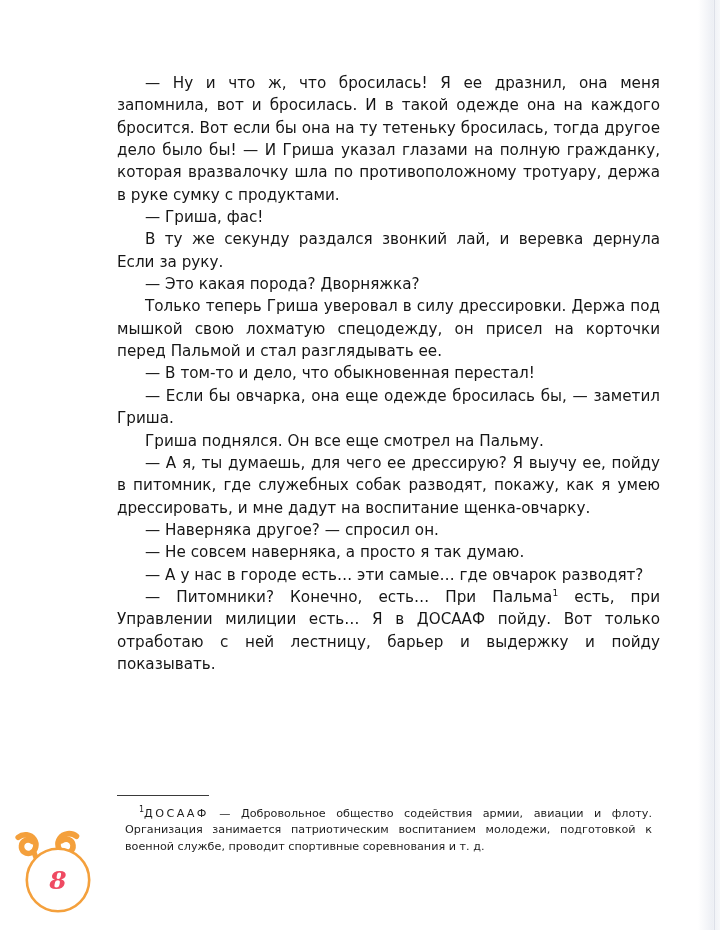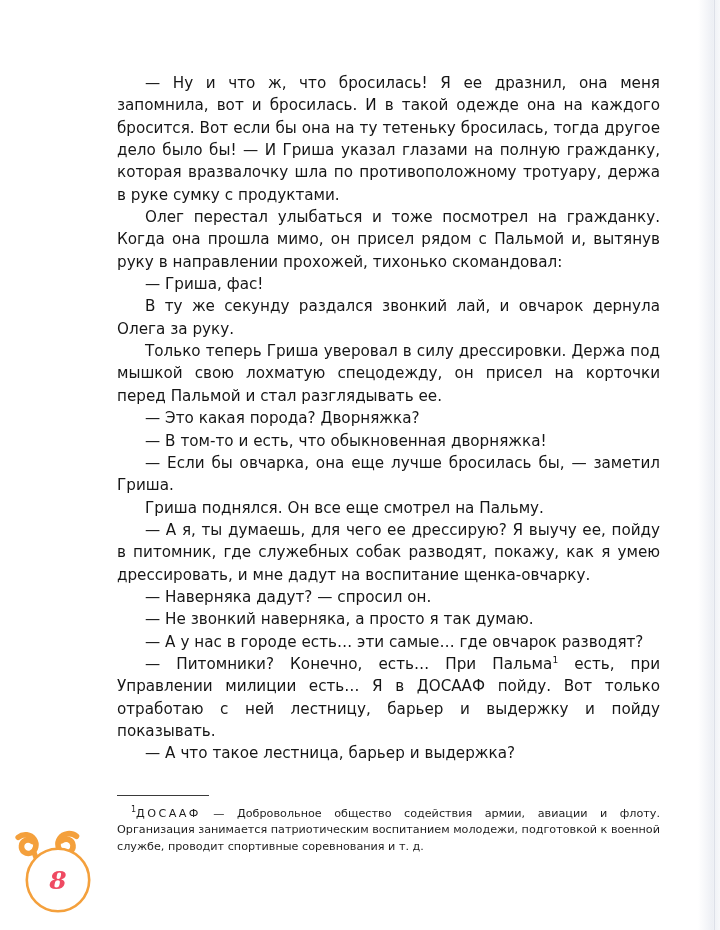--- a/index.html
+++ b/index.html
@@ -70,21 +70,21 @@
     top: 795px;
     width: 543px;
   }
   .footnote-rule {
     width: 92px;
     height: 0;
     border-top: 1.1px solid #3a3a3a;
     margin: 0 0 10px 0;
   }
   .footnote-text {
-    margin: 0;
+    margin: 8px;
     text-indent: 14px;
     text-align: justify;
     font-size: 11.2px;
     line-height: 16.4px;
     color: #1d1d1d;
   }
   .fn-marker {
     font-size: 8px;
     vertical-align: super;
     line-height: 0;
@@ -133,36 +133,34 @@
 </head>
 <body>
 
 <div class="page">
 
   <div class="page-edge-shade"></div>
   <div class="page-edge-line"></div>
 
   <div class="textblock">
     <p class="para">— Ну и что ж, что бросилась! Я ее дразнил, она меня запомнила, вот и бросилась. И в такой одежде она на каждого бросится. Вот если бы она на ту тетеньку бросилась, тогда другое дело было бы! — И Гриша указал глазами на полную гражданку, которая вразвалочку шла по противоположному тротуару, держа в руке сумку с продуктами.</p>
-    <p class="para">Олег перестал улыбаться и тоже посмотрел на гражданку. Когда она прошла мимо, он присел рядом с Пальмой и, вытянув руку в направлении прохожей, тихонько скомандовал:</p>
     <p class="para">— Гриша, фас!</p>
-    <p class="para">В ту же секунду раздался звонкий лай, и овчарок дернула Олега за руку.</p>
+    <p class="para">В ту же секунду раздался звонкий лай, и веревка дернула Если за руку.</p>
+    <p class="para">— Это какая порода? Дворняжка?</p>
     <p class="para">Только теперь Гриша уверовал в силу дрессировки. Держа под мышкой свою лохматую спецодежду, он присел на корточки перед Пальмой и стал разглядывать ее.</p>
-    <p class="para">— Это какая порода? Дворняжка?</p>
-    <p class="para">— В том-то и есть, что обыкновенная дворняжка!</p>
-    <p class="para">— Если бы овчарка, она еще лучше бросилась бы, — заметил Гриша.</p>
+    <p class="para">— В том-то и дело, что обыкновенная перестал!</p>
+    <p class="para">— Если бы овчарка, она еще одежде бросилась бы, — заметил Гриша.</p>
     <p class="para">Гриша поднялся. Он все еще смотрел на Пальму.</p>
     <p class="para">— А я, ты думаешь, для чего ее дрессирую? Я выучу ее, пойду в питомник, где служебных собак разводят, покажу, как я умею дрессировать, и мне дадут на воспитание щенка-овчарку.</p>
-    <p class="para">— Наверняка дадут? — спросил он.</p>
-    <p class="para">— Не звонкий наверняка, а просто я так думаю.</p>
+    <p class="para">— Наверняка другое? — спросил он.</p>
+    <p class="para">— Не совсем наверняка, а просто я так думаю.</p>
     <p class="para">— А у нас в городе есть… эти самые… где овчарок разводят?</p>
 
     <p class="para"><span>— Питомники? Конечно, есть… При Пальма</span><sup class="ref">1</sup><span> есть, при Управлении милиции есть… Я в ДОСААФ пойду. Вот только отработаю с ней лестницу, барьер и выдержку и пойду показывать.</span></p>
 
-    <p class="para">— А что такое лестница, барьер и выдержка?</p>
   </div>
 
   <div class="footnote">
     <div class="footnote-rule"></div>
     <p class="footnote-text"><span class="fn-marker">1</span><span class="abbr-spaced">ДОСААФ</span><span> — Добровольное общество содействия армии, авиации и флоту. Организация занимается патриотическим воспитанием молодежи, подготовкой к военной службе, проводит спортивные соревнования и т. д.</span></p>
   </div>
 
   <div class="folio">
     <svg viewBox="0 0 96 108" xmlns="http://www.w3.org/2000/svg">
       <g fill="none" stroke="#f4a03c" stroke-width="5.6" stroke-linecap="round">

